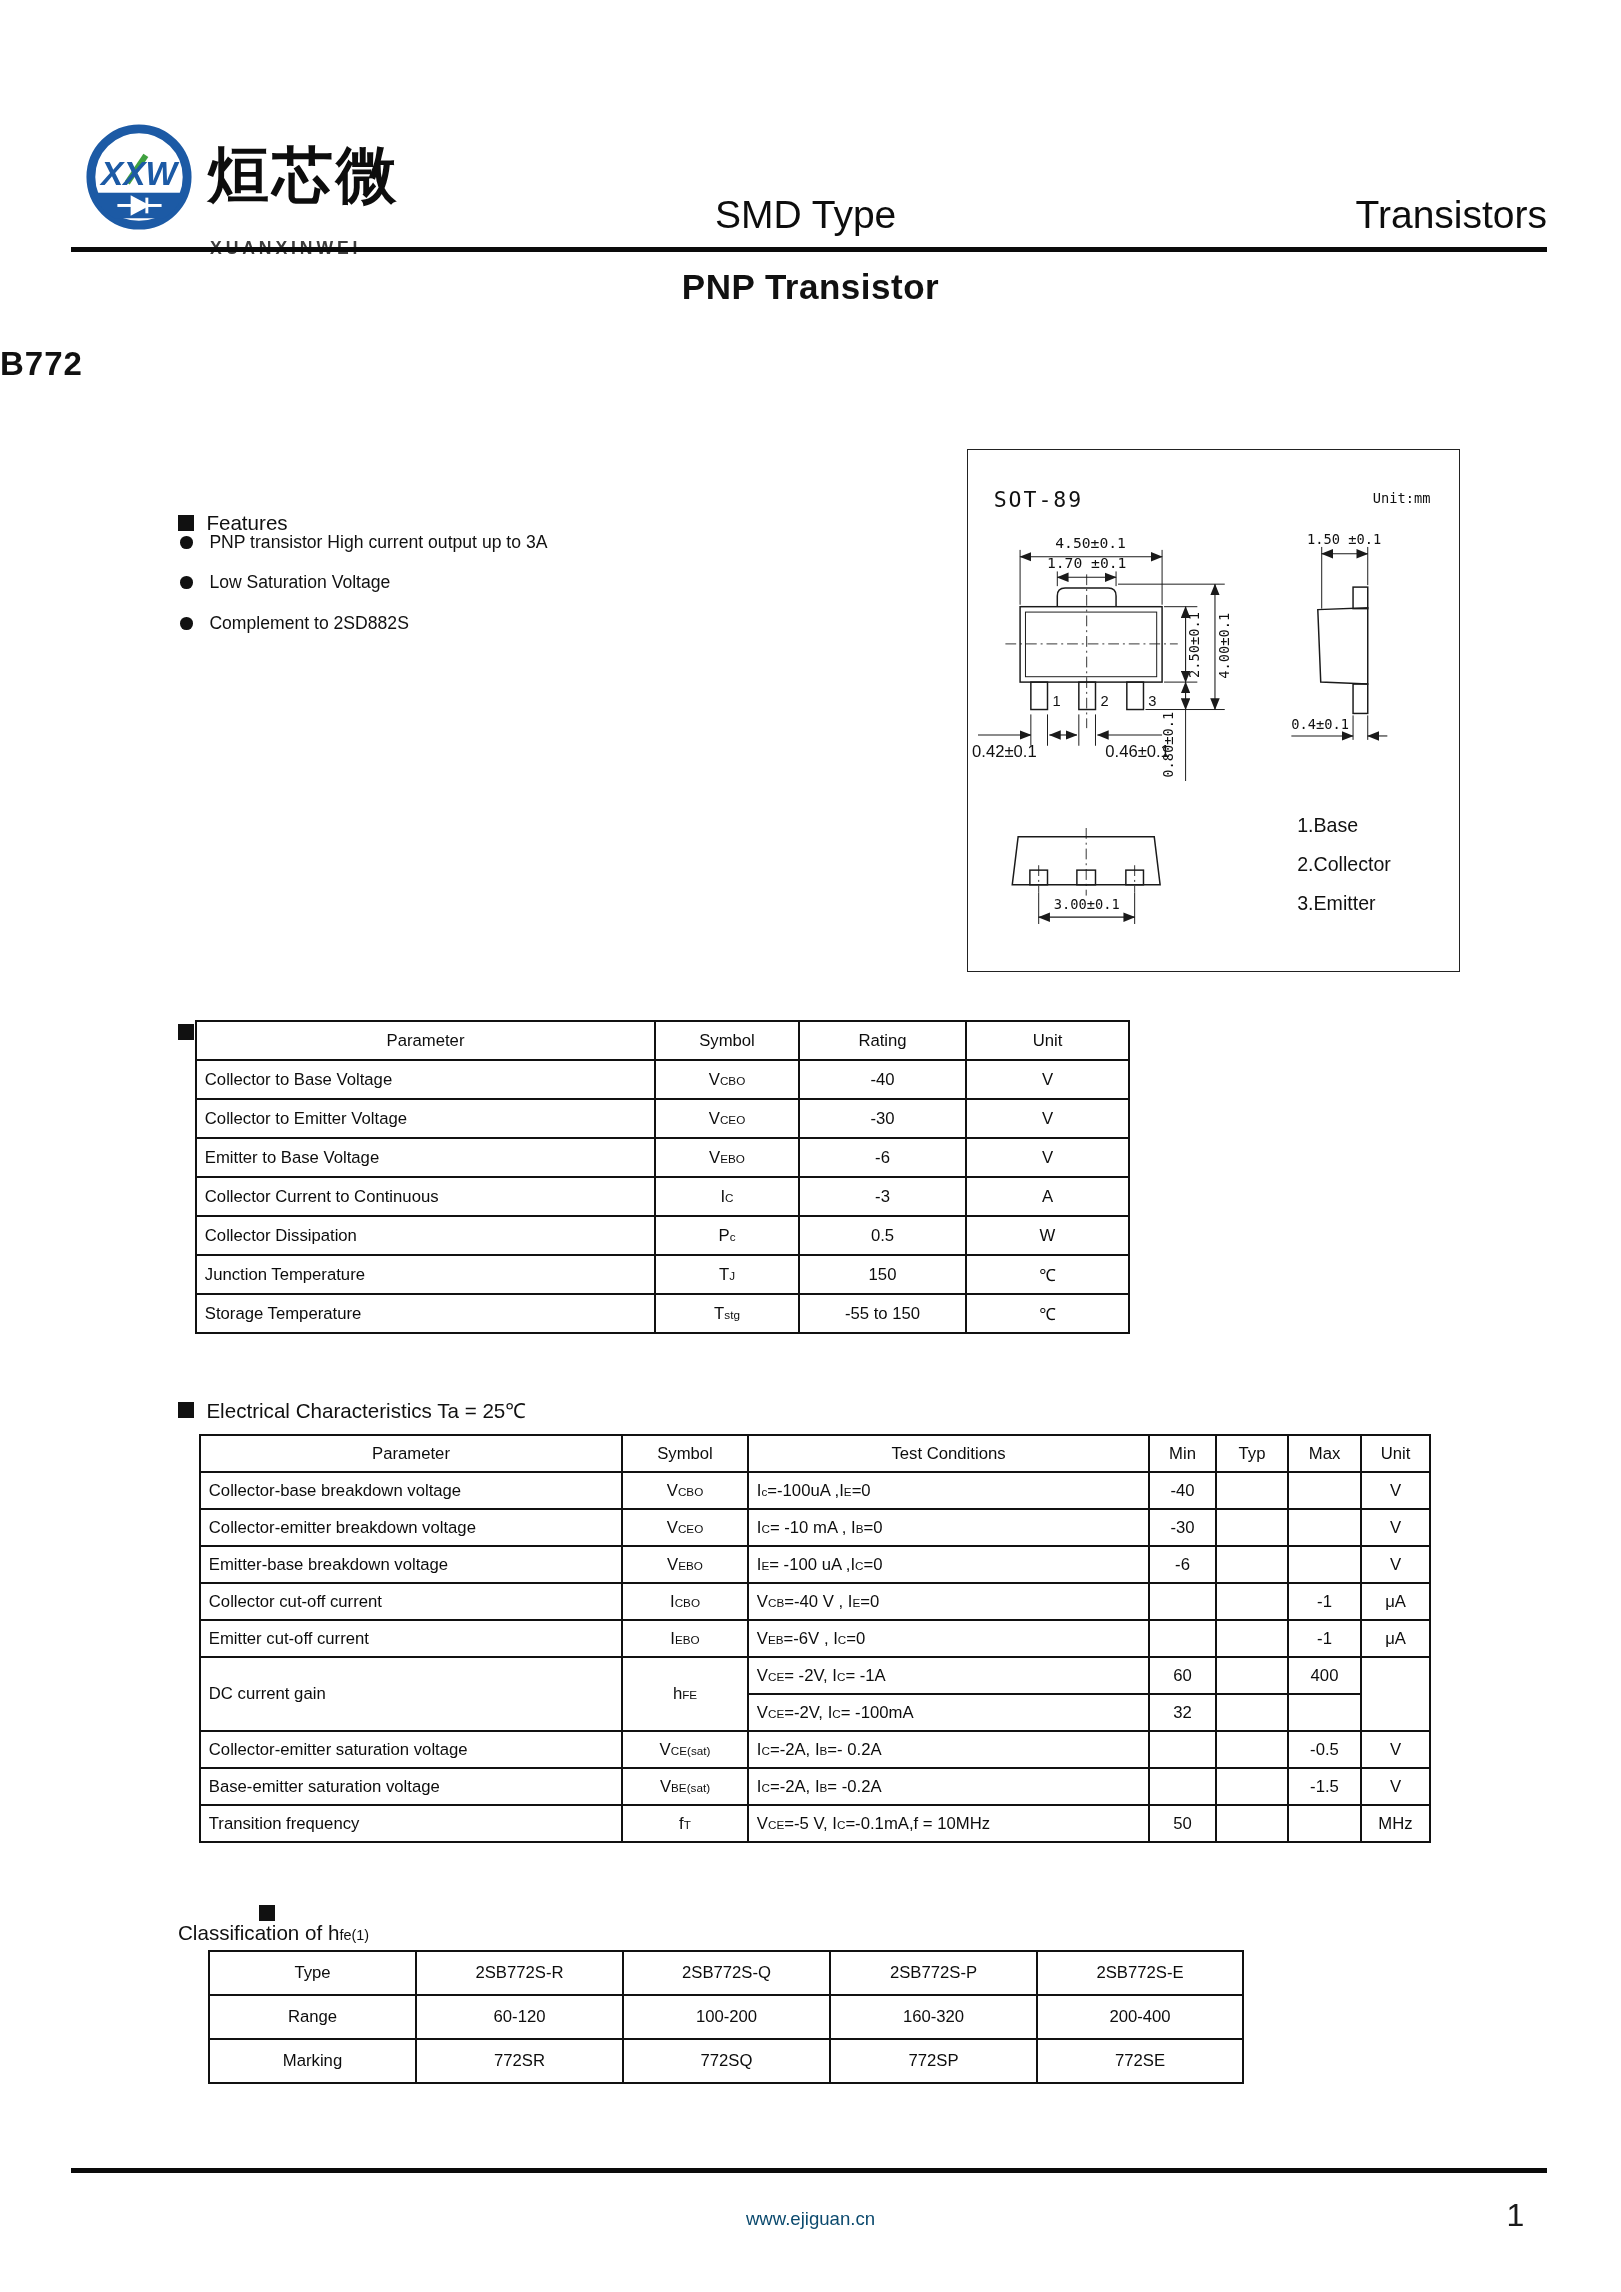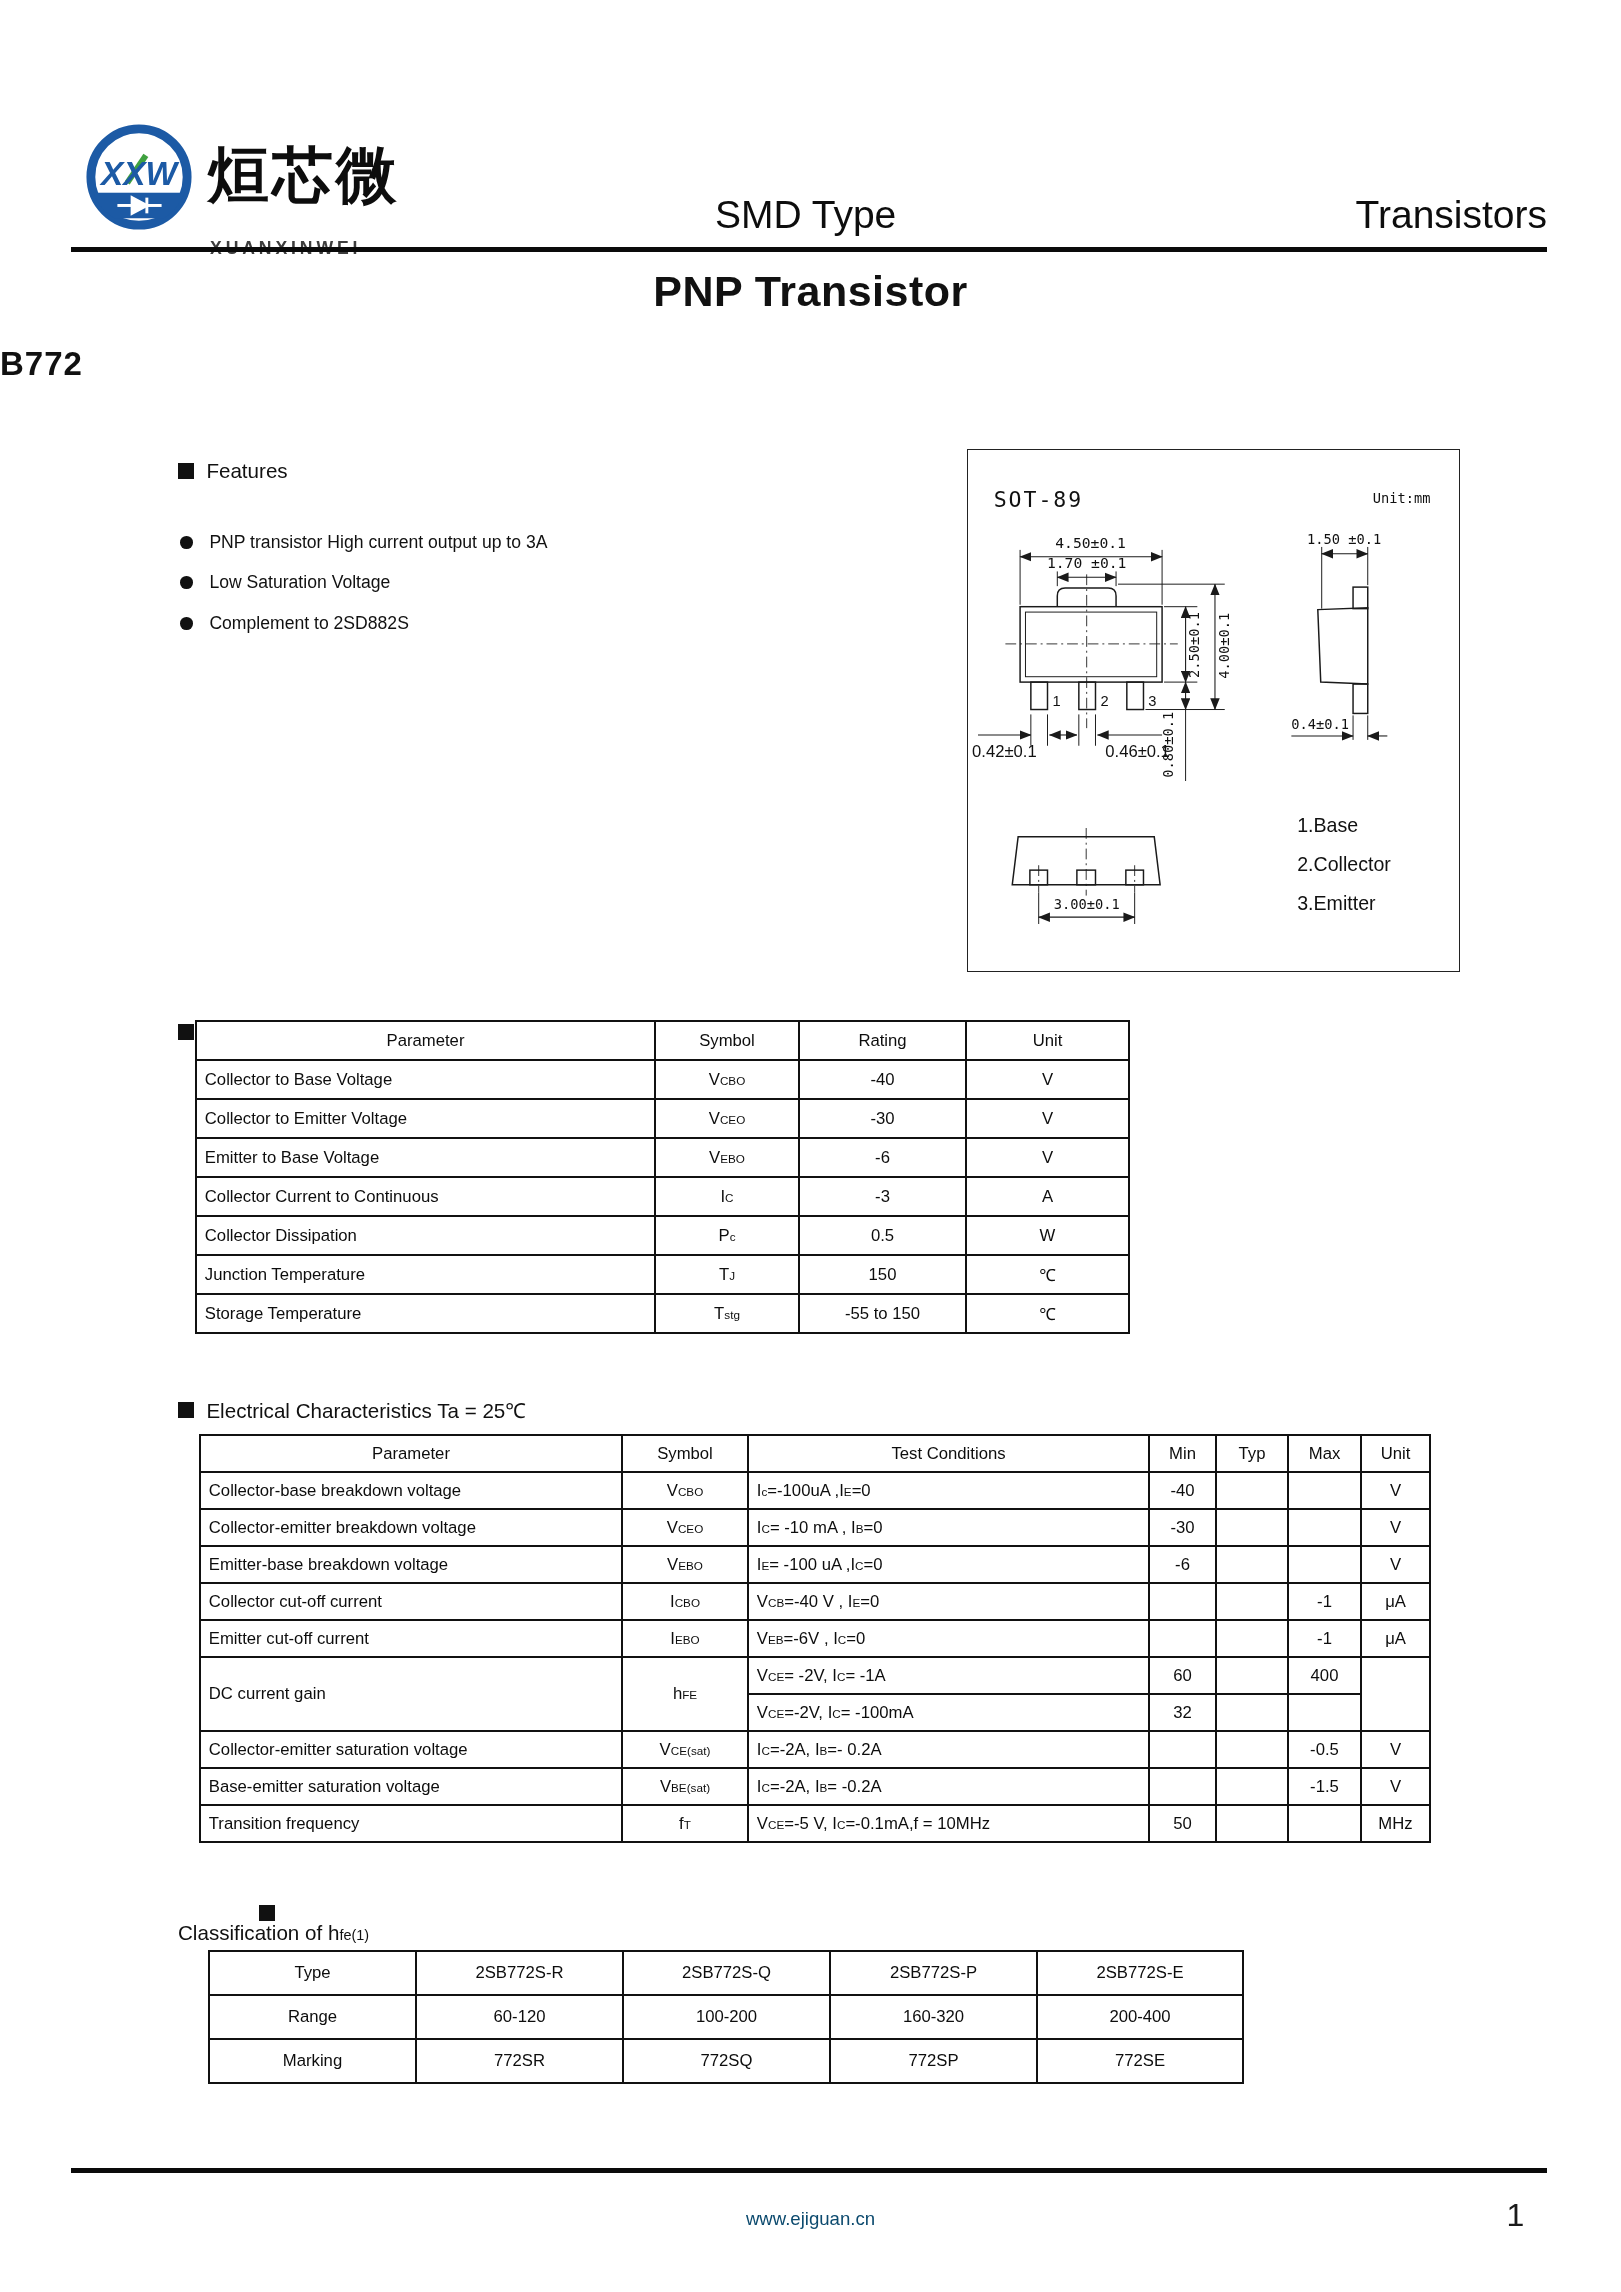--- a/index.html
+++ b/index.html
@@ -13,21 +13,21 @@
   .brand-rm{position:absolute;left:210px;top:238px;font-size:17.6px;font-weight:700;
             letter-spacing:3.9px;color:#3d3d3d;}
   .doc-type{position:absolute;left:0;top:193px;width:100%;text-align:center;font-size:39px;color:#0d0d0d;}
   .doc-type span{position:relative;left:-4.9px;}
   .category{position:absolute;right:74px;top:193px;font-size:39px;color:#0d0d0d;}
   .rule{position:absolute;left:71px;width:1476px;height:4.9px;background:#0a0a0a;}
   .rule.top{top:247px;}
   .rule.bottom{top:2168px;}
 
   .title1{position:absolute;left:0;top:267px;width:100%;text-align:center;
-          font-size:43px;font-weight:700;letter-spacing:0.5px;}
+          font-size:35px;font-weight:700;letter-spacing:0.5px;}
   .title2{position:absolute;left:0;top:345px;width:100%;text-align:left;
           font-size:33px;font-weight:700;letter-spacing:1px;}
 
   
   .sec-h{position:absolute;left:178px;display:flex;align-items:center;font-size:20.6px;}
   .sq{display:inline-block;width:15.7px;height:15.7px;background:#111;margin-right:12.7px;flex:0 0 auto;}
   .sub, tspan.sub{font-size:0.7em;}
 
   
   .feat-item{position:absolute;left:180px;display:flex;align-items:center;font-size:17.6px;}
@@ -95,21 +95,21 @@
   </svg>
   <div class="brand-cn">烜芯微</div>
   <div class="brand-rm">XUANXINWEI</div>
   <div class="doc-type"><span>SMD Type</span></div>
   <div class="category">Transistors</div>
   <div class="rule top"></div>
 
   <div class="title1">PNP Transistor</div>
   <div class="title2">B772</div>
 
-  <div class="sec-h" style="top:459px;">
+  <div class="sec-h" style="top:511px;">
     <span class="sq"></span>
     <span>Features</span>
   </div>
   <div class="feat-item" style="top:532px;">
     <span class="dot"></span>
     <span>PNP transistor High current output up to 3A</span>
   </div>
   <div class="feat-item" style="top:572px;">
     <span class="dot"></span>
     <span>Low Saturation Voltage</span>

